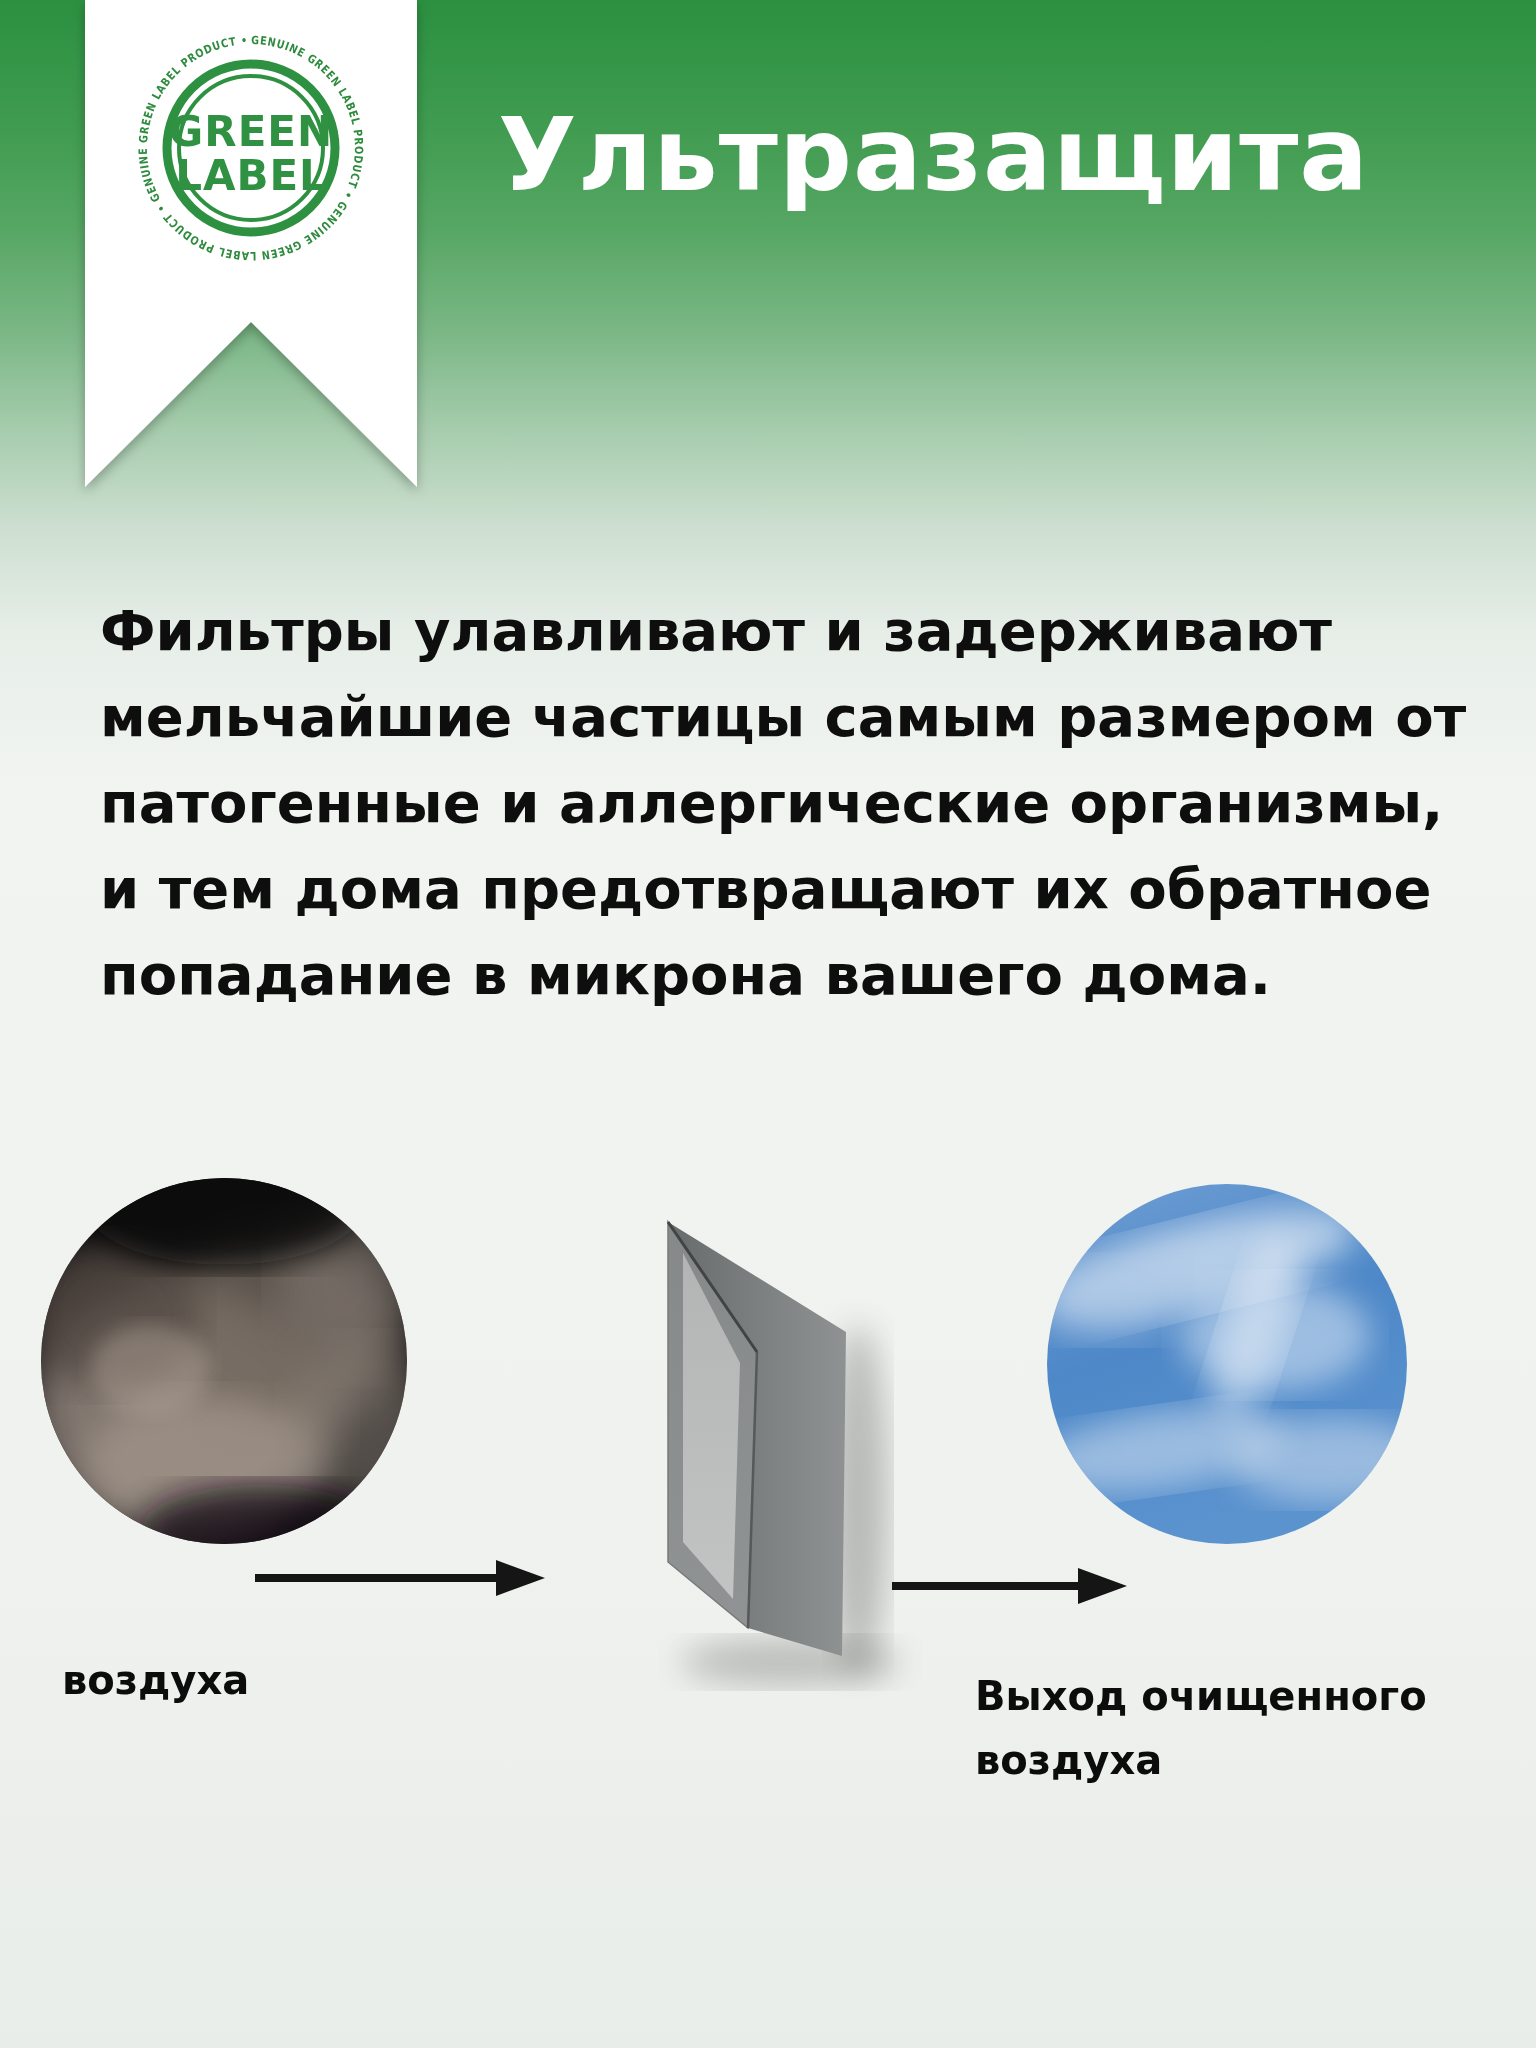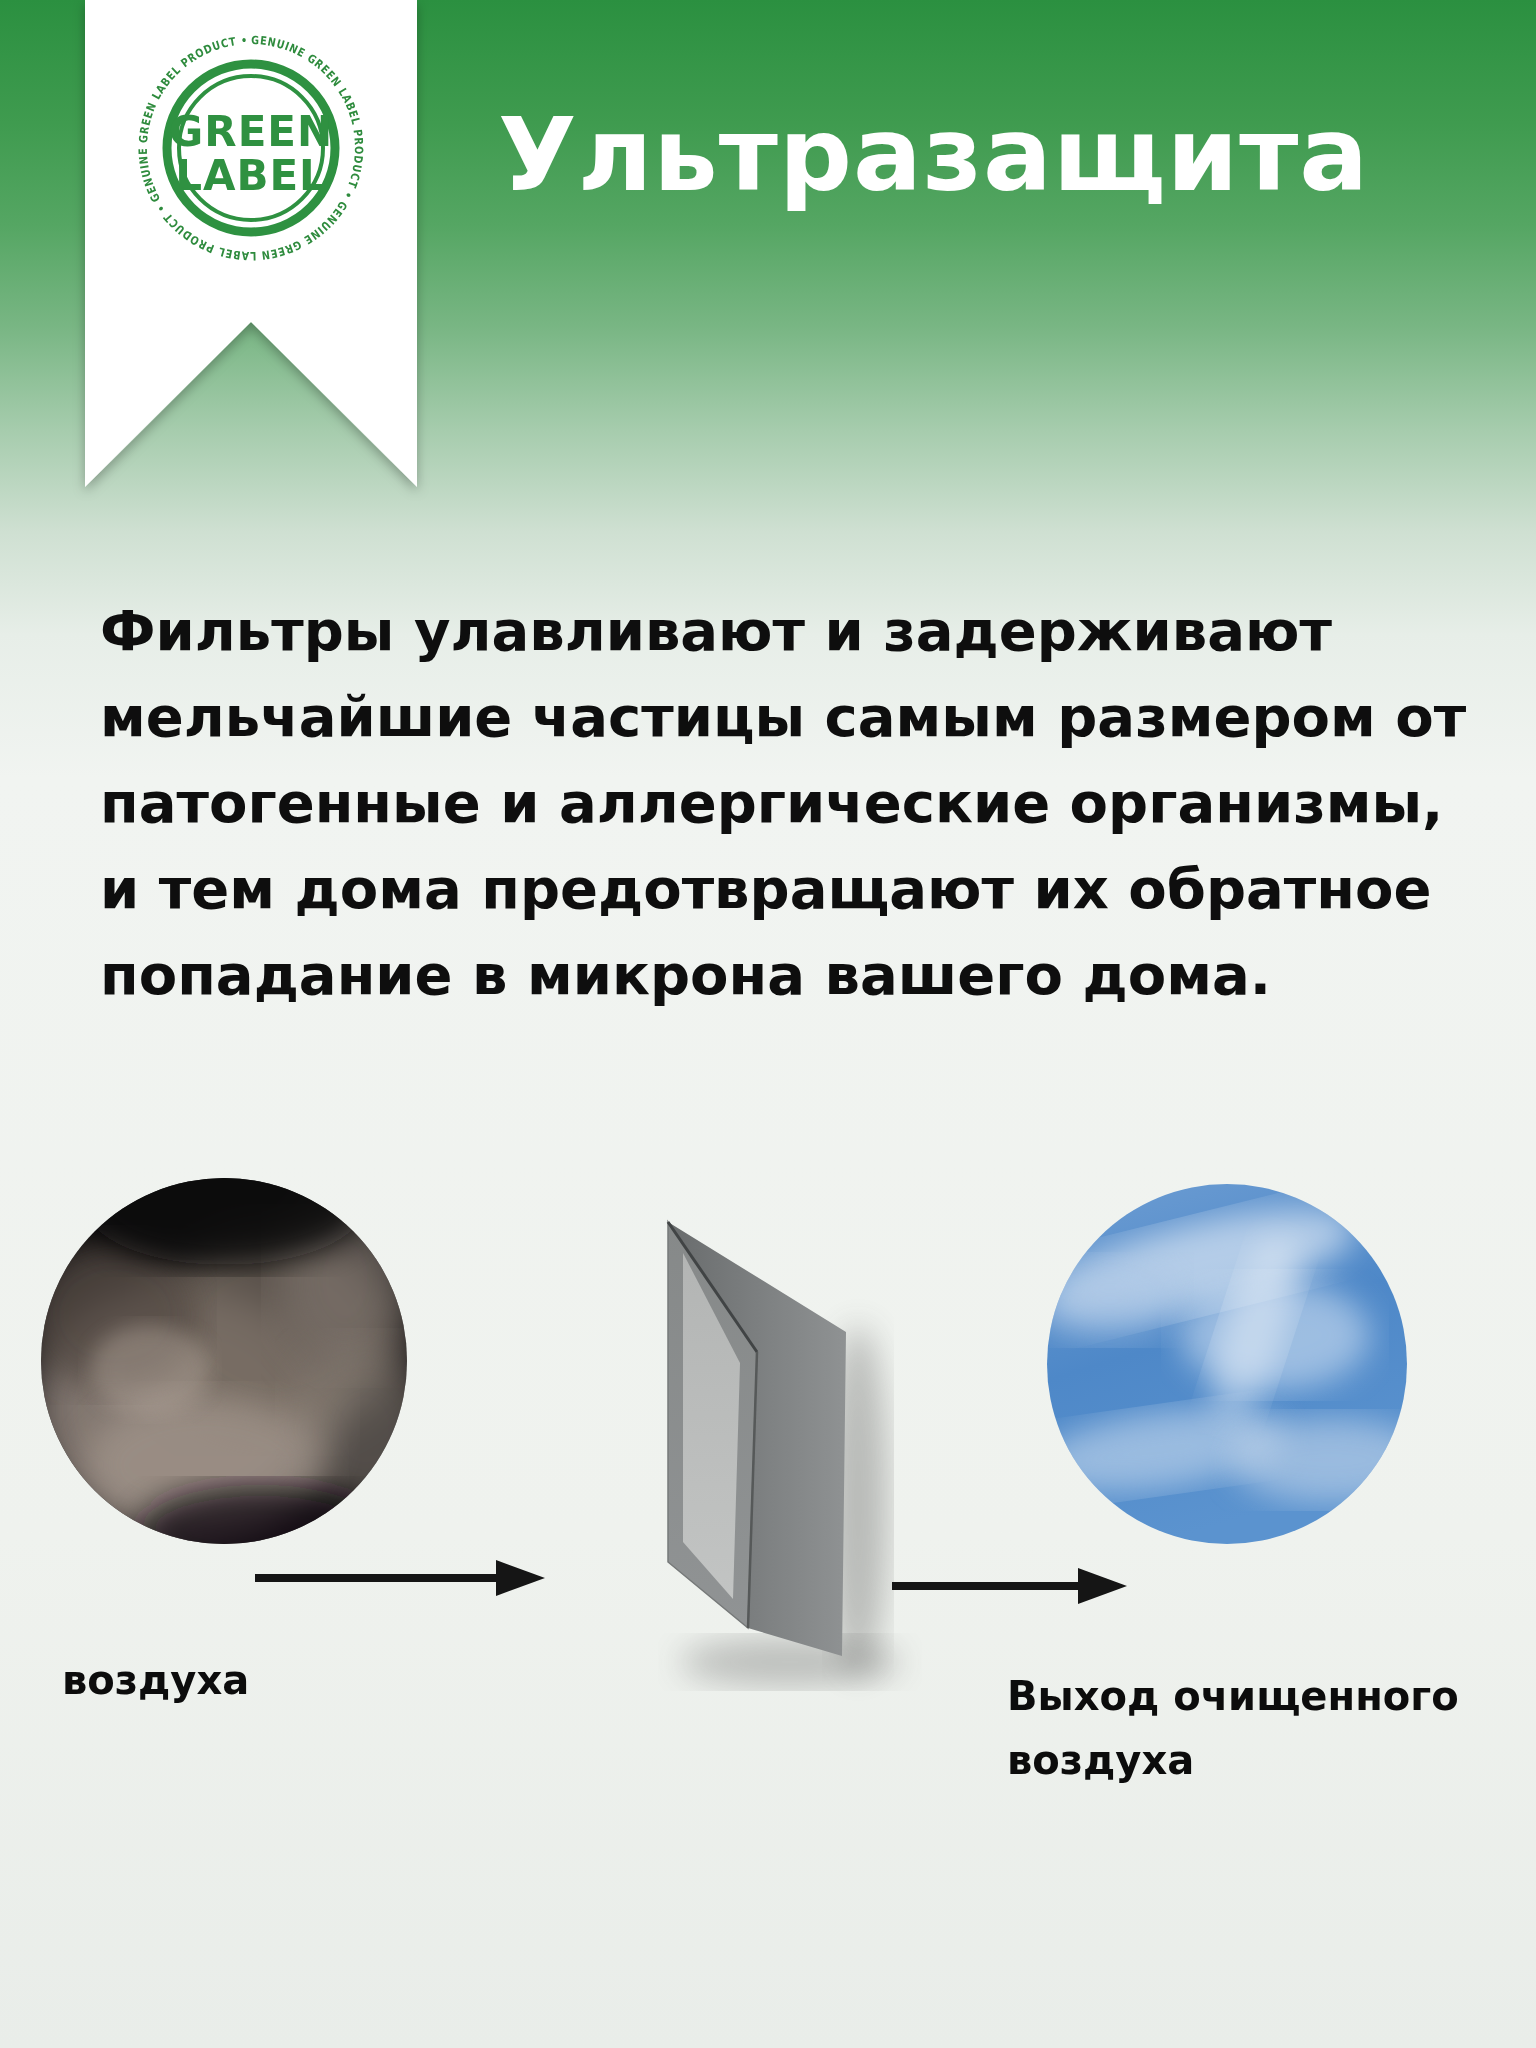--- a/index.html
+++ b/index.html
@@ -21,21 +21,21 @@
     position:absolute; left:88px; top:588px; width:1420px;
     font-weight:bold; font-size:56px; line-height:86px; color:#0e0e0e;margin-left:12px;
   }
   .para span{display:block; white-space:nowrap;}
   .lab{
     position:absolute; font-weight:bold; font-size:40px; line-height:64px;
     color:#0c0c0c;
   }
   .lab span{display:block; white-space:nowrap;}
   .lab-in{left:62px; top:1648px;}
-  .lab-out{left:975px; top:1664px;margin-left:32px;}
+  .lab-out{left:975px; top:1664px;}
   .ringtext{font-weight:bold; font-size:11.5px; letter-spacing:1px; fill:#2e8b3d;}
   .logobig{font-weight:bold; font-size:42px; letter-spacing:1px; fill:#2f9141; text-anchor:middle;}
 </style>
 </head>
 <body>
 
 <div class="page">
 
   <svg class="gfx" width="1536" height="2048" viewBox="0 0 1536 2048">
     <defs>

